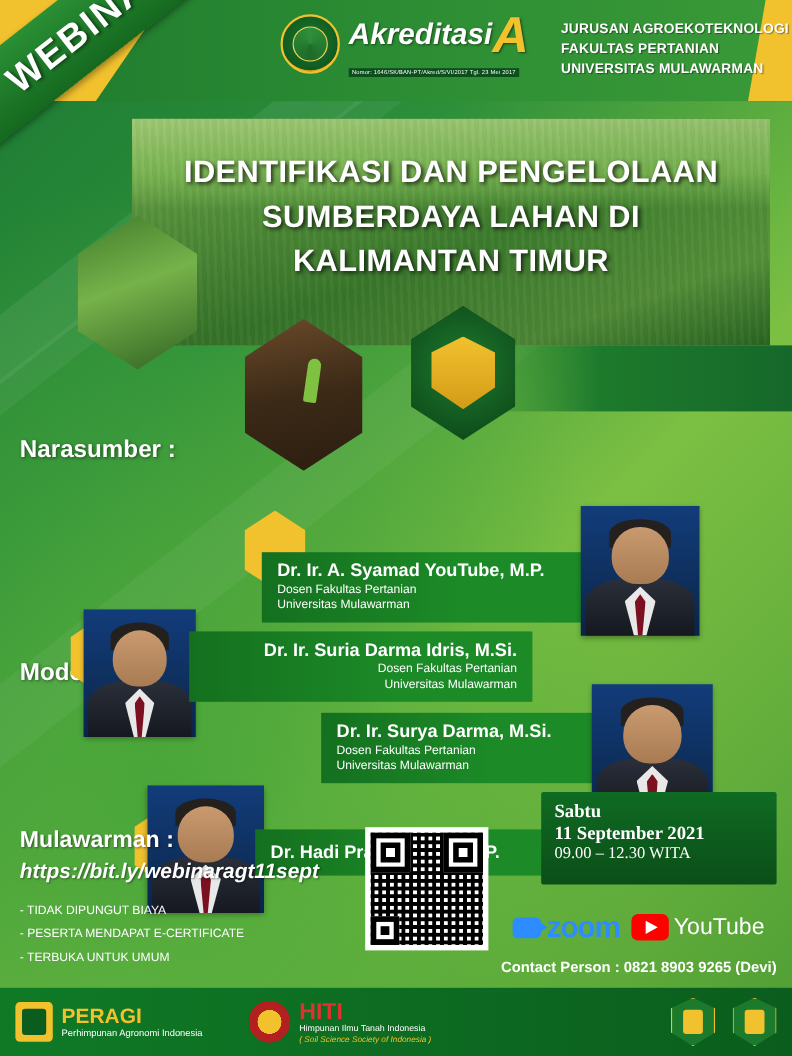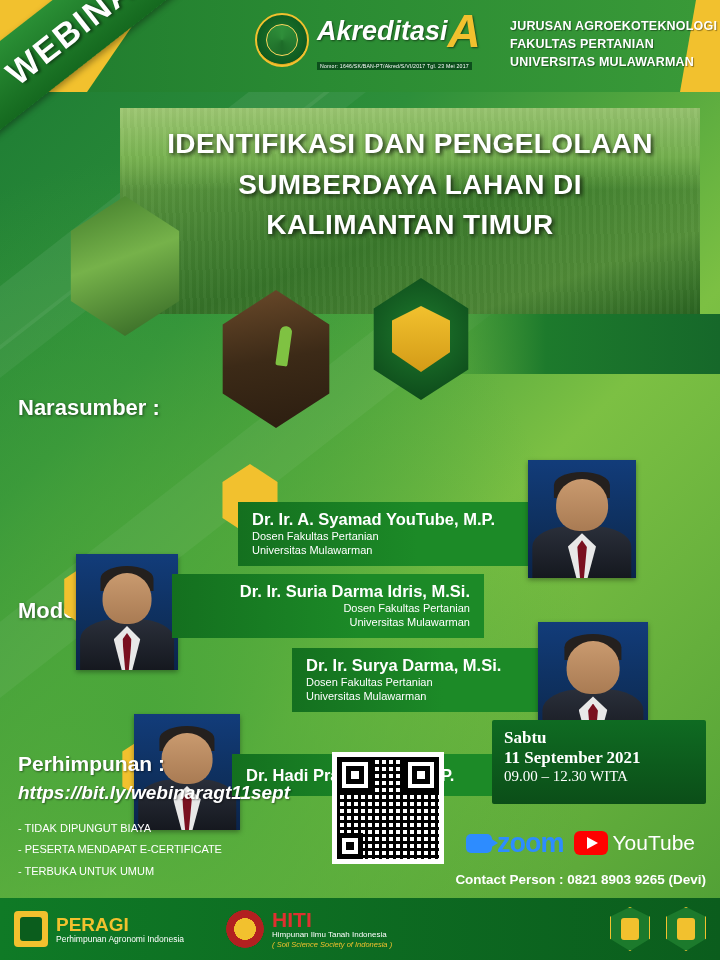--- a/index.html
+++ b/index.html
@@ -100,21 +100,21 @@
     background: linear-gradient(180deg,#a9cf7d, #7fba55 60%, rgba(127,186,85,0));
     opacity:.8;
   }
   .banner::after{
     content:""; position:absolute; inset:0;
     background:
       repeating-linear-gradient(88deg, rgba(255,255,255,.05) 0 3px, rgba(0,0,0,.05) 3px 7px);
     opacity:.55;
   }
   .title-block {
-    position: absolute; left: 120px; top: 124px; width: 580px;
+    position: absolute; left: 120px; top: 136px; width: 580px;
     text-align: center; z-index: 6;
     color: #ffffff;
     font-size: 28px; font-weight: bold; line-height: 1.45;
     letter-spacing: .4px;
     text-shadow: 2px 2px 4px rgba(0,0,0,.75);
   }
 
   
   .slab-right {
     position: absolute; right: 0; top: 314px; width: 290px; height: 60px;
@@ -414,21 +414,21 @@
         <div class="hair"></div>
         <div class="face"></div>
         <div class="shirt"></div>
         <div class="tie"></div>
     </div>
     <div class="sp-bar" style="left:232px; top:662px; width:268px; height:42px;">
       <div class="sp-name">Dr. Hadi Pranoto, S.P., M.P.</div>
     </div>
   </div>
 
-  <div class="reg-title">Perhimpunan :</div>
+  <div class="reg-title">Mulawarman :</div>
   <div class="reg-link">https://bit.ly/webinaragt11sept</div>
   <ul class="reg-list">
     <li>TIDAK DIPUNGUT BIAYA</li>
     <li>PESERTA MENDAPAT E-CERTIFICATE</li>
     <li>TERBUKA UNTUK UMUM</li>
   </ul>
 
   <div class="qr">
     <div class="qr-inner">
         <div class="qr-bl"></div>

